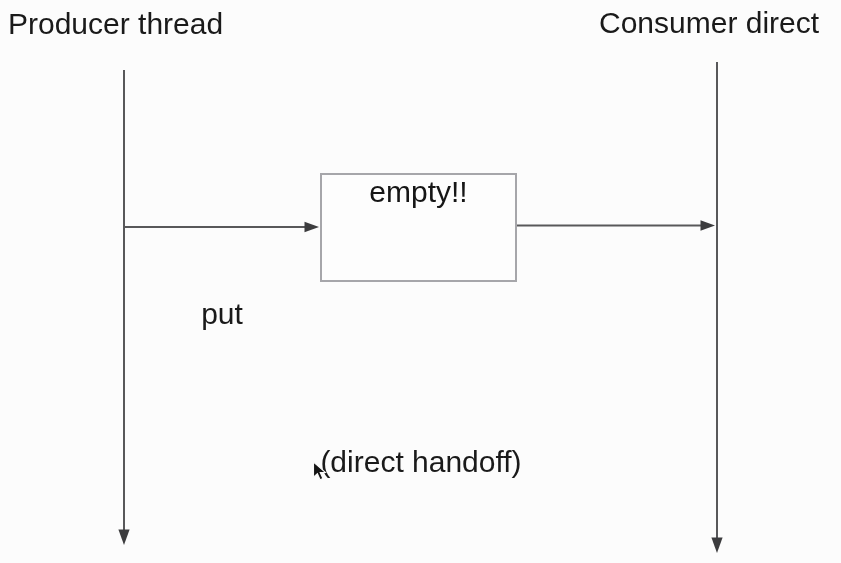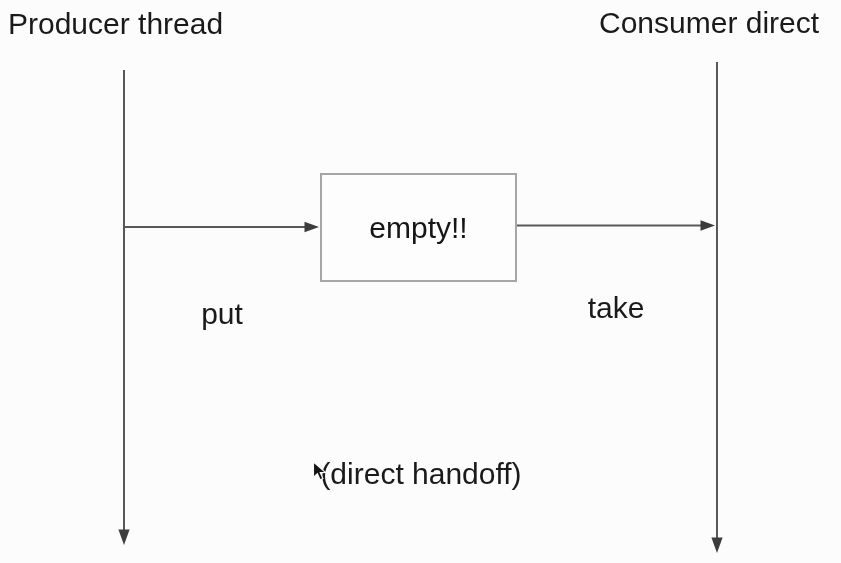--- a/index.html
+++ b/index.html
@@ -30,30 +30,29 @@
   .thread-label-left  { left: 8px;   top: 6px; }
   .thread-label-right { left: 599px; top: 5px; }
   .put-label  { left: 222px; top: 252px; }
   .take-label { left: 616px; top: 246px; }
   .queue-title {
     left: 421px; top: 338px;
     text-decoration: underline;
     text-decoration-thickness: 2px;
     text-underline-offset: 5px;
   }
-  .queue-subtitle { left: 421px; top: 412px; }
+  .queue-subtitle { left: 421px; top: 400px; }
   .queue-box {
     position: absolute;
     left: 320px; top: 173px;
     width: 197px; height: 109px;
     box-sizing: border-box;
     border: 2px solid #a6a6aa;
     background: #fdfdfd;
     display: flex;
-    align-items: center;
     justify-content: center;
   }
   .queue-box .state {
     font-size: 30px;
     line-height: 34px;
     color: #161616;
   }
   .wires {
     position: absolute;
     left: 0; top: 0;
@@ -95,21 +94,20 @@
       <polygon points="715,225.5 700.5,220.3 700.5,230.7" fill="#3c3c3e"></polygon>
     </g>
   </svg>
 
   <div class="queue-box">
     <span class="state">empty!!</span>
   </div>
 
   <div class="lbl centered put-label">put</div>
 
-  <div class="lbl centered take-label">take</div>
 
 
   <div class="lbl centered queue-subtitle">(direct handoff)</div>
 
   <svg class="cursor-icon" width="16" height="22" viewBox="0 0 16 22">
     <polygon points="1.5,1 1.5,16.2 5.4,12.7 8.1,18.8 10.9,17.5 8.2,11.6 13.4,11.4" fill="#141414" stroke="#fafafa" stroke-width="1.1"></polygon>
   </svg>
 
 </div>
 

